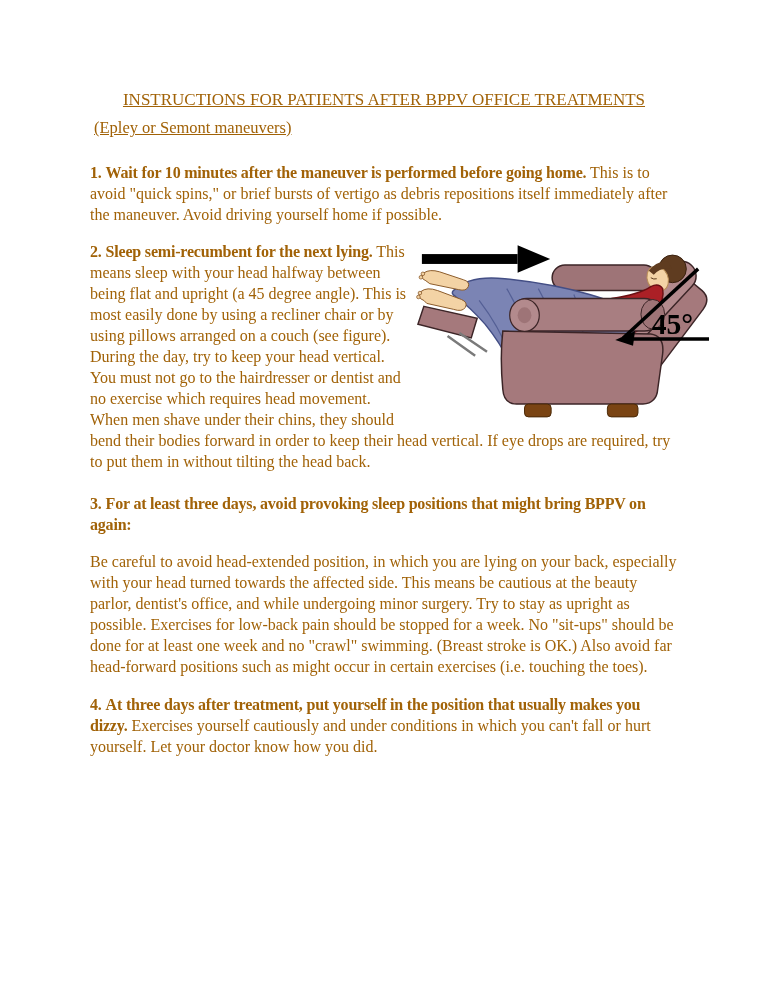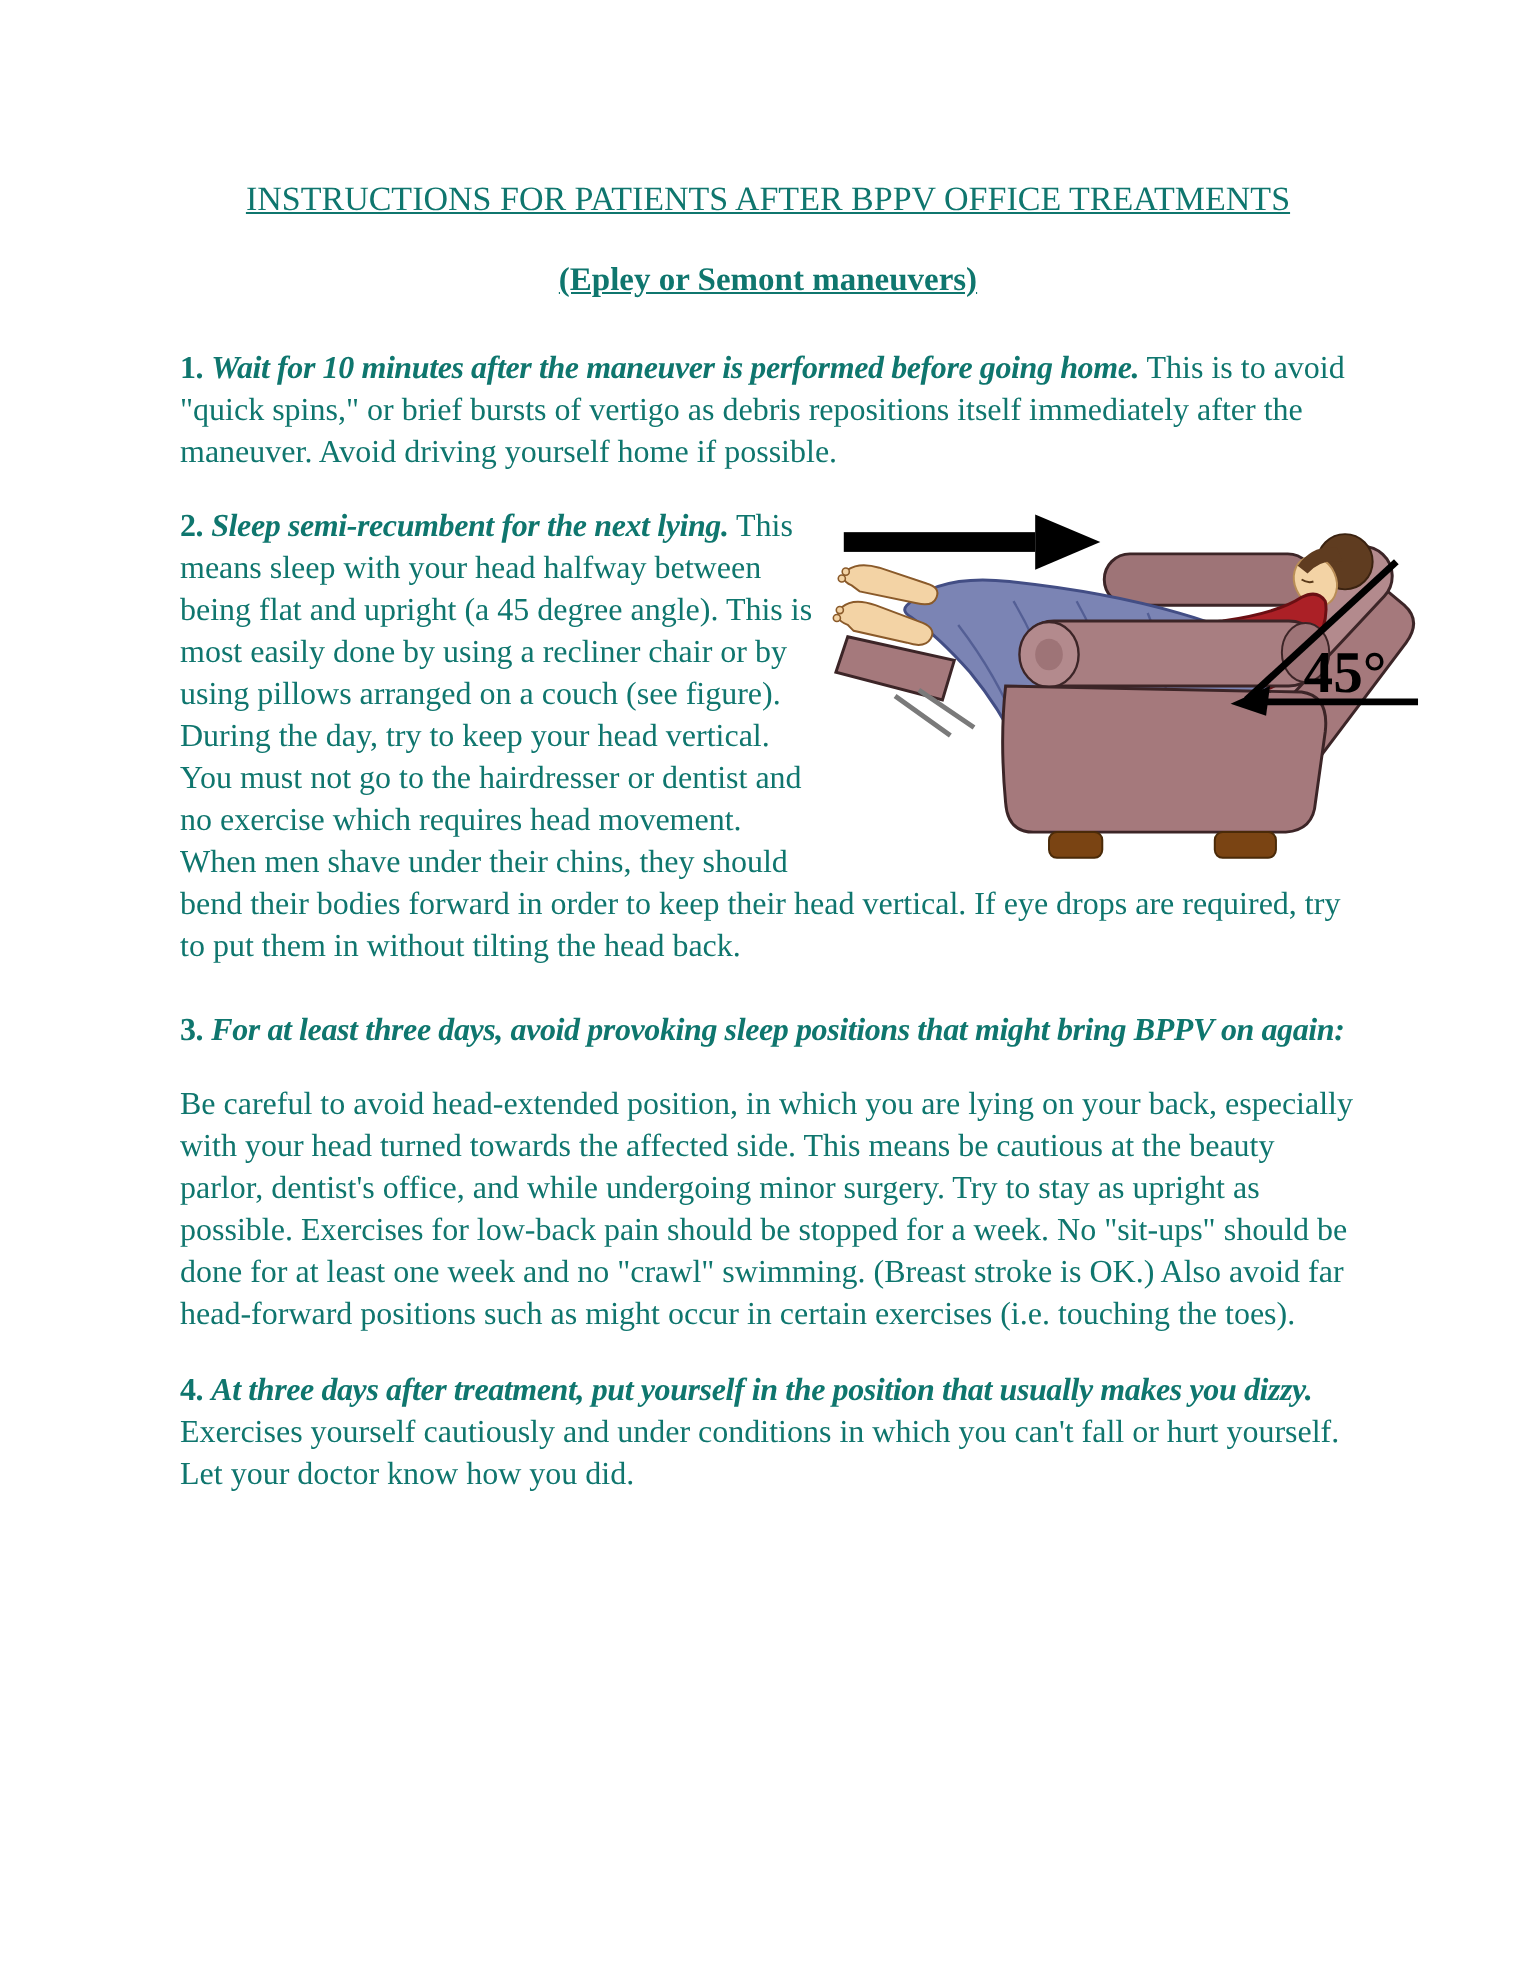--- a/index.html
+++ b/index.html
@@ -8,46 +8,46 @@
     width: 768px;
     height: 994px;
     margin: 0 auto;
     background: #ffffff;
     box-sizing: border-box;
     padding: 88px 90px 30px 90px;
     overflow: hidden;
     font-family: "Liberation Serif", "DejaVu Serif", serif;
     font-size: 16px;
     line-height: 21px;
-    color: #0f766e;
+    color: #a16207;
   }
   h1.title {
     margin: 0;
     text-align: center;
     font-size: 17px;
     line-height: 24px;
     font-weight: normal;
     text-decoration: underline;
   }
   h2.subtitle {
-    margin: 16px;
-    text-align: center;
+    margin: 4px;
+    text-align: left;
     font-size: 16.5px;
     line-height: 24px;
-    font-weight: bold;
+    font-weight: normal;
     text-decoration: underline;
   }
   .para { margin: 21px 0 0 0; }
   .para.p1 { margin-top: 22px; }
   .para.p2 { margin-top: 16px; }
   .para.p3 { margin-top: 21px; }
   .para.caution { margin-top: 16px; }
   .para.p4 { margin-top: 17px; }
   .num { font-weight: bold; letter-spacing: -0.2px; }
-  .heading { font-weight: bold; font-style: italic; letter-spacing: -0.2px; margin-top: 28px; }
+  .heading { font-weight: bold; letter-spacing: -0.2px; margin-top: 28px; }
   ul.bullets {
     list-style: none;
     margin: 4px 0 0 0;
     padding: 0 0 0 36px;
   }
   ul.bullets li { line-height: 21px; }
   ul.bullets li::before {
     content: "\2022";
     display: inline-block;
     width: 20px;

